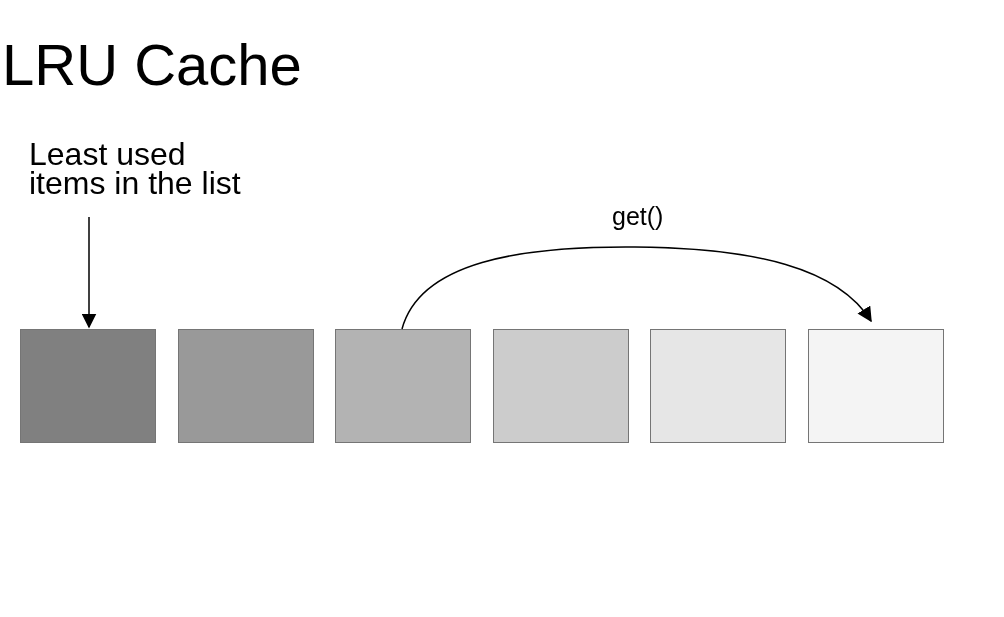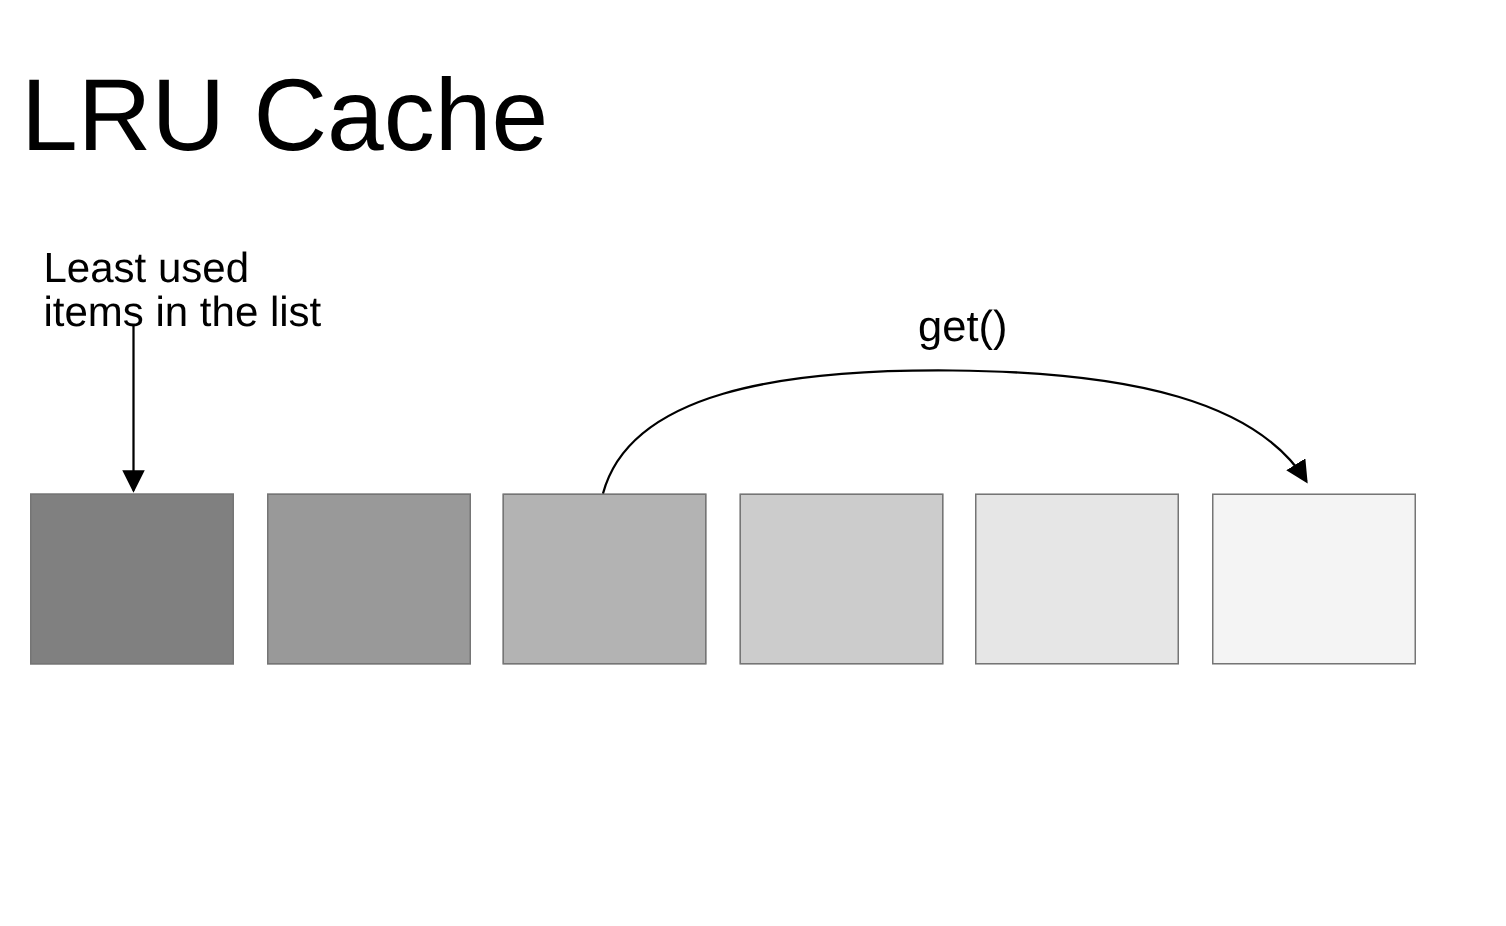--- a/index.html
+++ b/index.html
@@ -11,41 +11,40 @@
     position: relative;
     width: 1004px;
     height: 617px;
     background: var(--bg-color, #ffffff);
     font-family: "Liberation Sans", sans-serif;
     color: var(--text-color, #000000);
     overflow: hidden;
   }
   .title {
     position: absolute;
-    left: 14px;
+    left: 2px;
     top: -3px;
-    font-size: 68px;
+    font-size: 58px;
     line-height: 1;
     font-weight: 400;
     white-space: nowrap;
   }
   .least-used-label {
     position: absolute;
     left: 29px;
     top: 140px;
-    font-size: 28px;
+    font-size: 32px;
     line-height: 29px;
     white-space: pre-line;
-    margin-top: 24px;
   }
   .get-label {
     position: absolute;
     left: 612px;
     top: 204px;
-    font-size: 29px;
+    font-size: 25px;
     line-height: 1;
     white-space: nowrap;
   }
   .caption {
     position: absolute;
     left: 90px;
     top: 531px;
     font-size: 28px;
     line-height: 1;
     white-space: nowrap;

